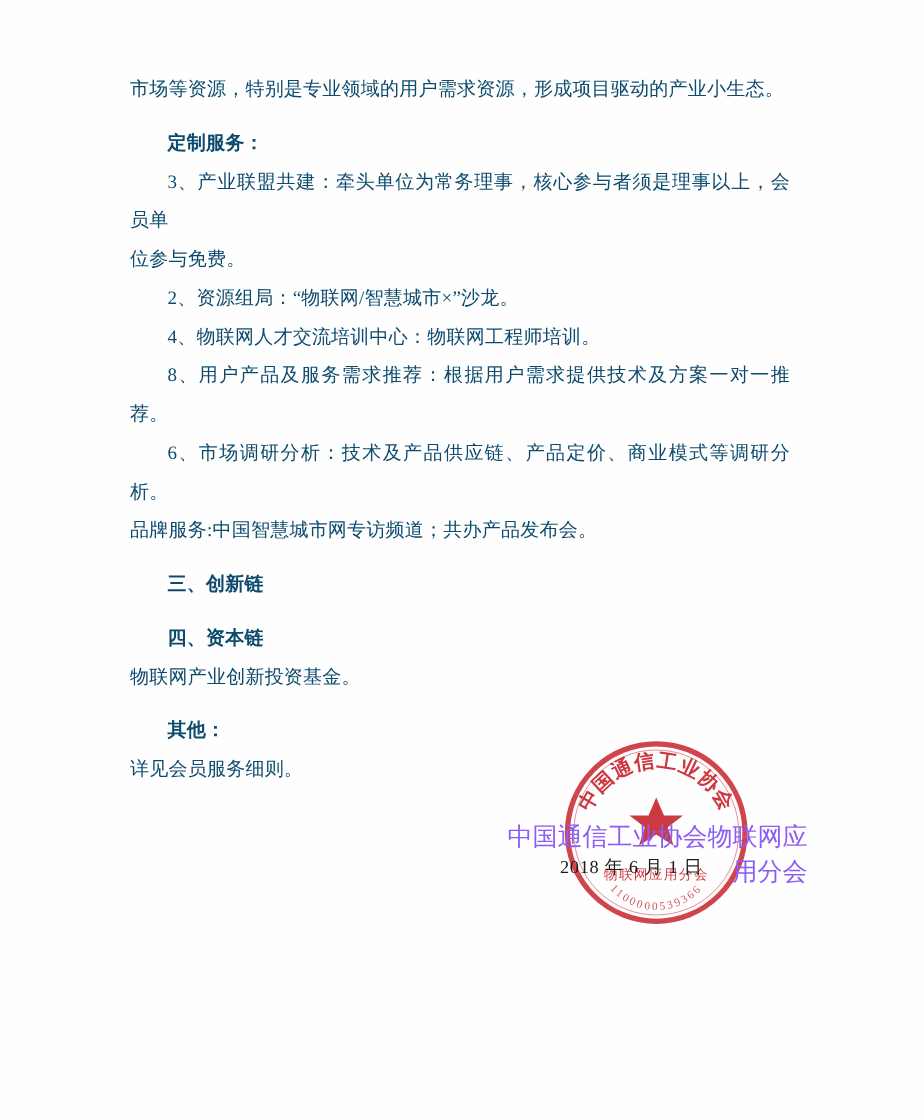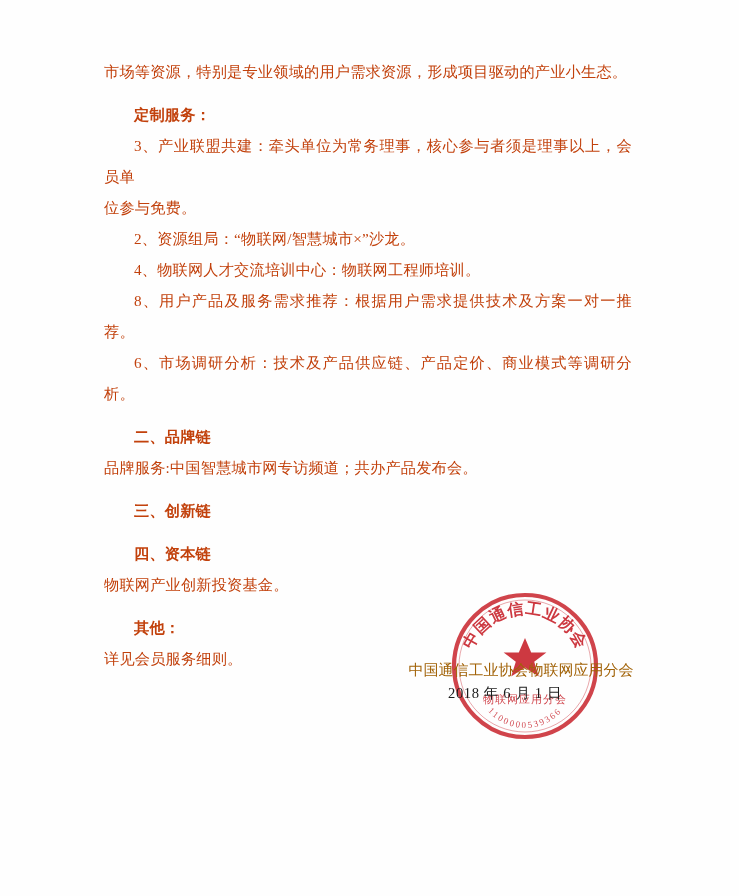--- a/index.html
+++ b/index.html
@@ -28,21 +28,21 @@
     left: 104px;
     top: 56px;
     width: 528px;
   }
   .para {
     font-size: 15.2px;
     line-height: 31px;
     letter-spacing: 0.2px;
     margin: 0;
     text-align: justify;
-    color: #c2410c;
+    color: #0c4a6e;
   }
   .indent-1 {
     text-indent: 30px;
   }
   .indent-0 {
     text-indent: 0;
   }
   .heading {
     text-indent: 30px;
     font-weight: bold;
@@ -53,23 +53,23 @@
     left: 396px;
     top: 588px;
     width: 330px;
     height: 180px;
   }
   .sign-block {
     position: absolute;
     left: 0px;
     top: 68px;
     width: 250px;
-    text-align: center;
-    color: #a16207;
-    font-size: 15px;
+    text-align: right;
+    color: #8b5cf6;
+    font-size: 20px;
     line-height: 28px;
   }
   .sign-date {
     position: absolute;
     left: 52px;
     top: 96px;
     font-size: 14.6px;
     color: #1b1b1b;
     letter-spacing: 0.6px;
   }
@@ -110,21 +110,20 @@
 
   <div class="doc-body">
     <p class="para indent-0">市场等资源，特别是专业领域的用户需求资源，形成项目驱动的产业小生态。</p>
     <p class="para heading">定制服务：</p>
     <p class="para indent-1">3、产业联盟共建：牵头单位为常务理事，核心参与者须是理事以上，会员单</p>
     <p class="para indent-0">位参与免费。</p>
     <p class="para indent-1">2、资源组局：“物联网/智慧城市×”沙龙。</p>
     <p class="para indent-1">4、物联网人才交流培训中心：物联网工程师培训。</p>
     <p class="para indent-1">8、用户产品及服务需求推荐：根据用户需求提供技术及方案一对一推荐。</p>
     <p class="para indent-1">6、市场调研分析：技术及产品供应链、产品定价、商业模式等调研分析。</p>
-    <p class="para heading">二、品牌链</p>
     <p class="para indent-0">品牌服务:中国智慧城市网专访频道；共办产品发布会。</p>
     <p class="para heading">三、创新链</p>
     <p class="para heading">四、资本链</p>
     <p class="para indent-0">物联网产业创新投资基金。</p>
     <p class="para heading">其他：</p>
     <p class="para indent-0">详见会员服务细则。</p>
   </div>
 
   <div class="stamp-area">
 

